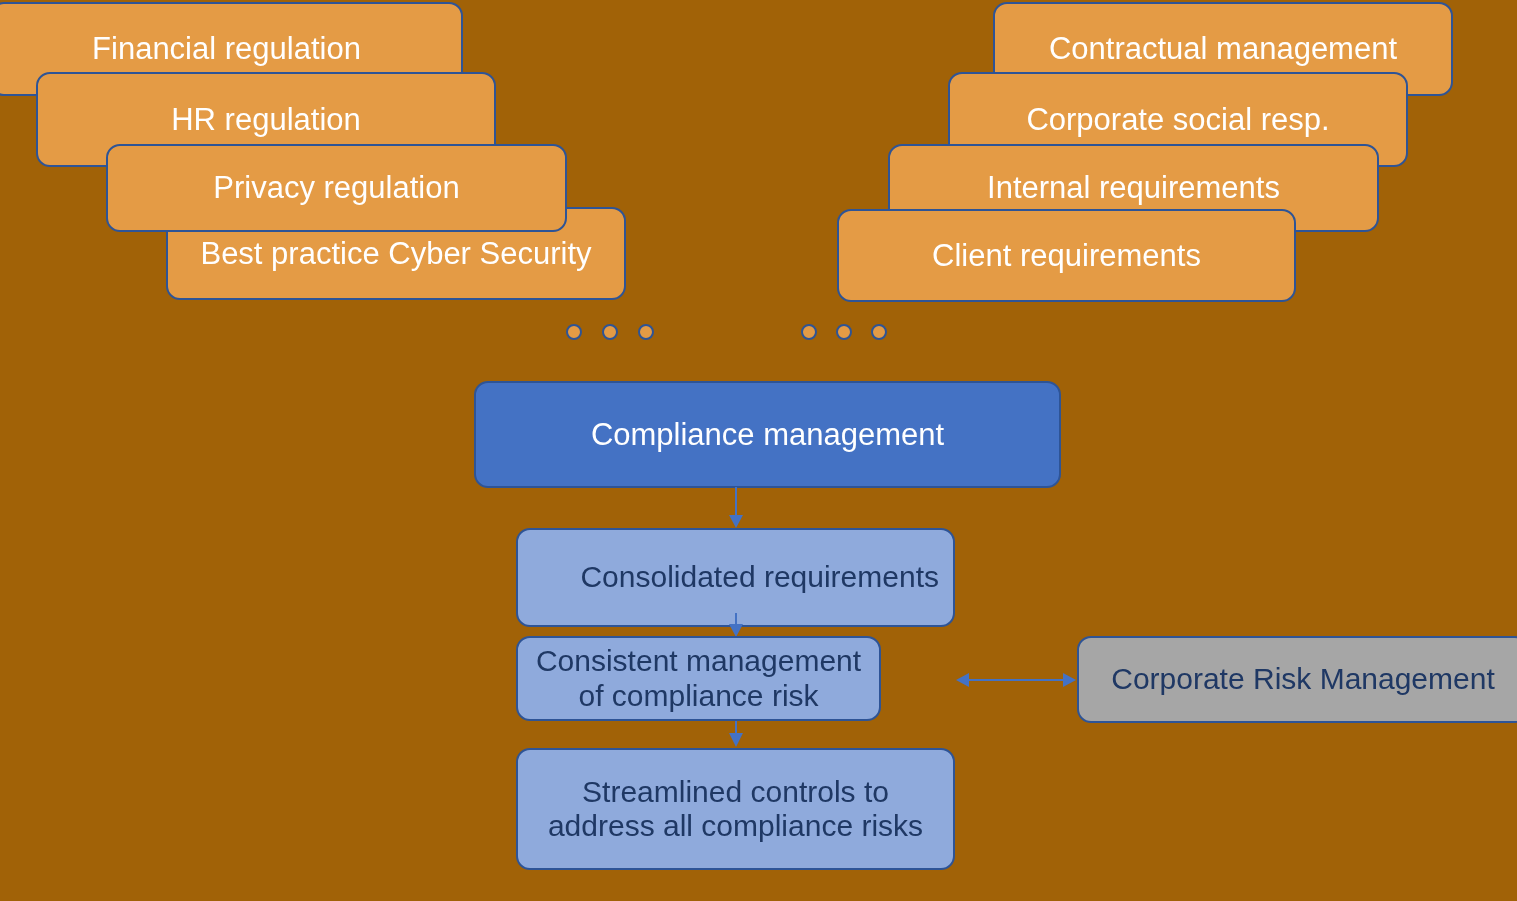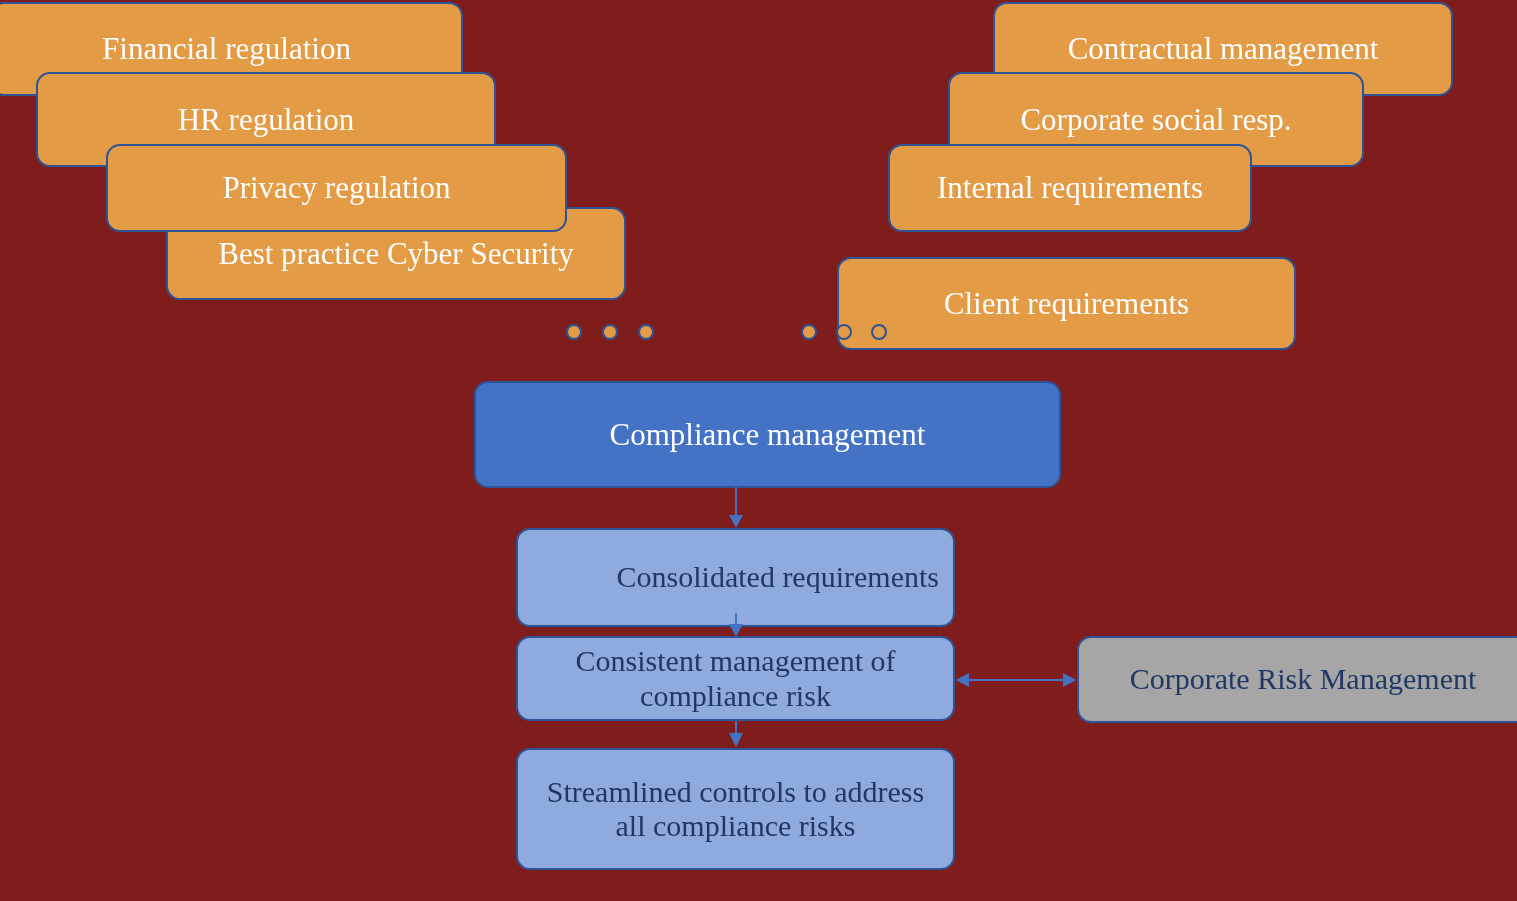--- a/index.html
+++ b/index.html
@@ -4,23 +4,23 @@
 <style>
   html, body {
     margin: 0;
     padding: 0;
     background: #000000;
   }
   #canvas {
     position: relative;
     width: 1517px;
     height: 901px;
-    background: #7f1d1d;
+    background: #a16207;
     overflow: hidden;
-    font-family: Liberation Serif, serif;
+    font-family: Liberation Sans, sans-serif;
   }
   .card {
     position: absolute;
     box-sizing: border-box;
     border-radius: 14px;
     display: flex;
     align-items: center;
     justify-content: center;
     text-align: center;
     line-height: 1.14;
@@ -89,29 +89,29 @@
   </div>
 
   <div class="card card-orange" style="left:106px; top:144px; width:461px; height:88px;">
     <span class="card-label">Privacy regulation</span>
   </div>
 
   <div class="card card-orange" style="left:993px; top:2px; width:460px; height:94px;">
     <span class="card-label">Contractual management</span>
   </div>
 
-  <div class="card card-orange" style="left:948px; top:72px; width:416px; height:95px;">
+  <div class="card card-orange" style="left:948px; top:72px; width:460px; height:95px;">
     <span class="card-label">Corporate social resp.</span>
   </div>
 
-  <div class="card card-orange" style="left:888px; top:144px; width:364px; height:88px;">
+  <div class="card card-orange" style="left:888px; top:144px; width:491px; height:88px;">
     <span class="card-label">Internal requirements</span>
   </div>
 
-  <div class="card card-orange" style="left:837px; top:209px; width:459px; height:93px;margin-top:48px;">
+  <div class="card card-orange" style="left:837px; top:209px; width:459px; height:93px;">
     <span class="card-label">Client requirements</span>
   </div>
 
   <div class="dot" style="left:566px; top:324px;"></div>
   <div class="dot" style="left:602px; top:324px;"></div>
   <div class="dot" style="left:638px; top:324px;"></div>
 
   <div class="dot" style="left:801px; top:324px;"></div>
   <div class="dot" style="left:836px; top:324px;"></div>
   <div class="dot" style="left:871px; top:324px;"></div>
@@ -127,21 +127,21 @@
 
   <div class="card card-blue-light" style="left:516px; top:528px; width:439px; height:99px;text-align:right;">
     <span class="card-label">Consolidated requirements</span>
   </div>
 
   <svg class="arrow-v" style="left:725px; top:613px;" width="22" height="25" viewBox="0 0 22 25">
     <line x1="11" y1="0" x2="11" y2="13" stroke="#4472C4" stroke-width="2"></line>
     <polygon points="4,11 18,11 11,24" fill="#4472C4"></polygon>
   </svg>
 
-  <div class="card card-blue-light" style="left:516px; top:636px; width:439px; height:85px;">
+  <div class="card card-blue-light" style="left:516px; top:636px; width:365px; height:85px;">
     <span class="card-label">Consistent management of compliance risk</span>
   </div>
 
   <svg class="arrow-v" style="left:725px; top:721px;" width="22" height="27" viewBox="0 0 22 27">
     <line x1="11" y1="0" x2="11" y2="14" stroke="#4472C4" stroke-width="2"></line>
     <polygon points="4,12 18,12 11,26" fill="#4472C4"></polygon>
   </svg>
 
   <div class="card card-blue-light" style="left:516px; top:748px; width:439px; height:122px;">
     <span class="card-label">Streamlined controls to address all compliance risks</span>

